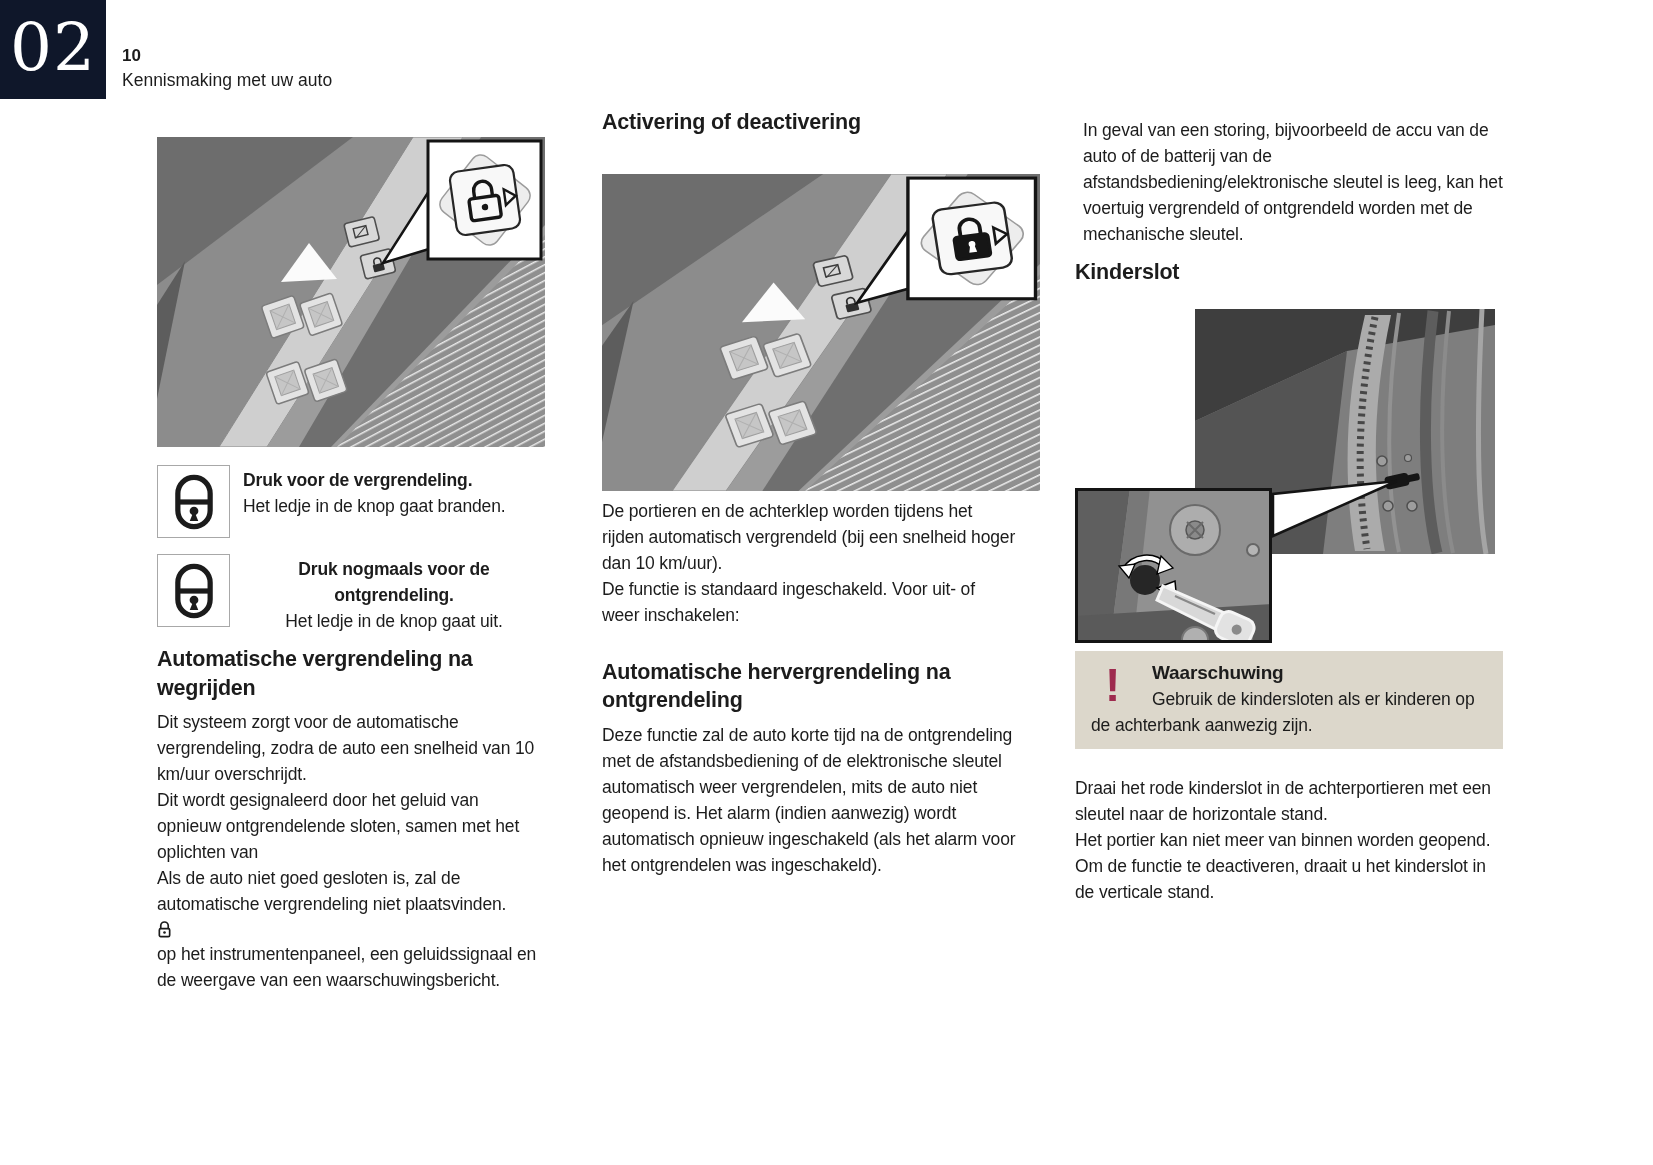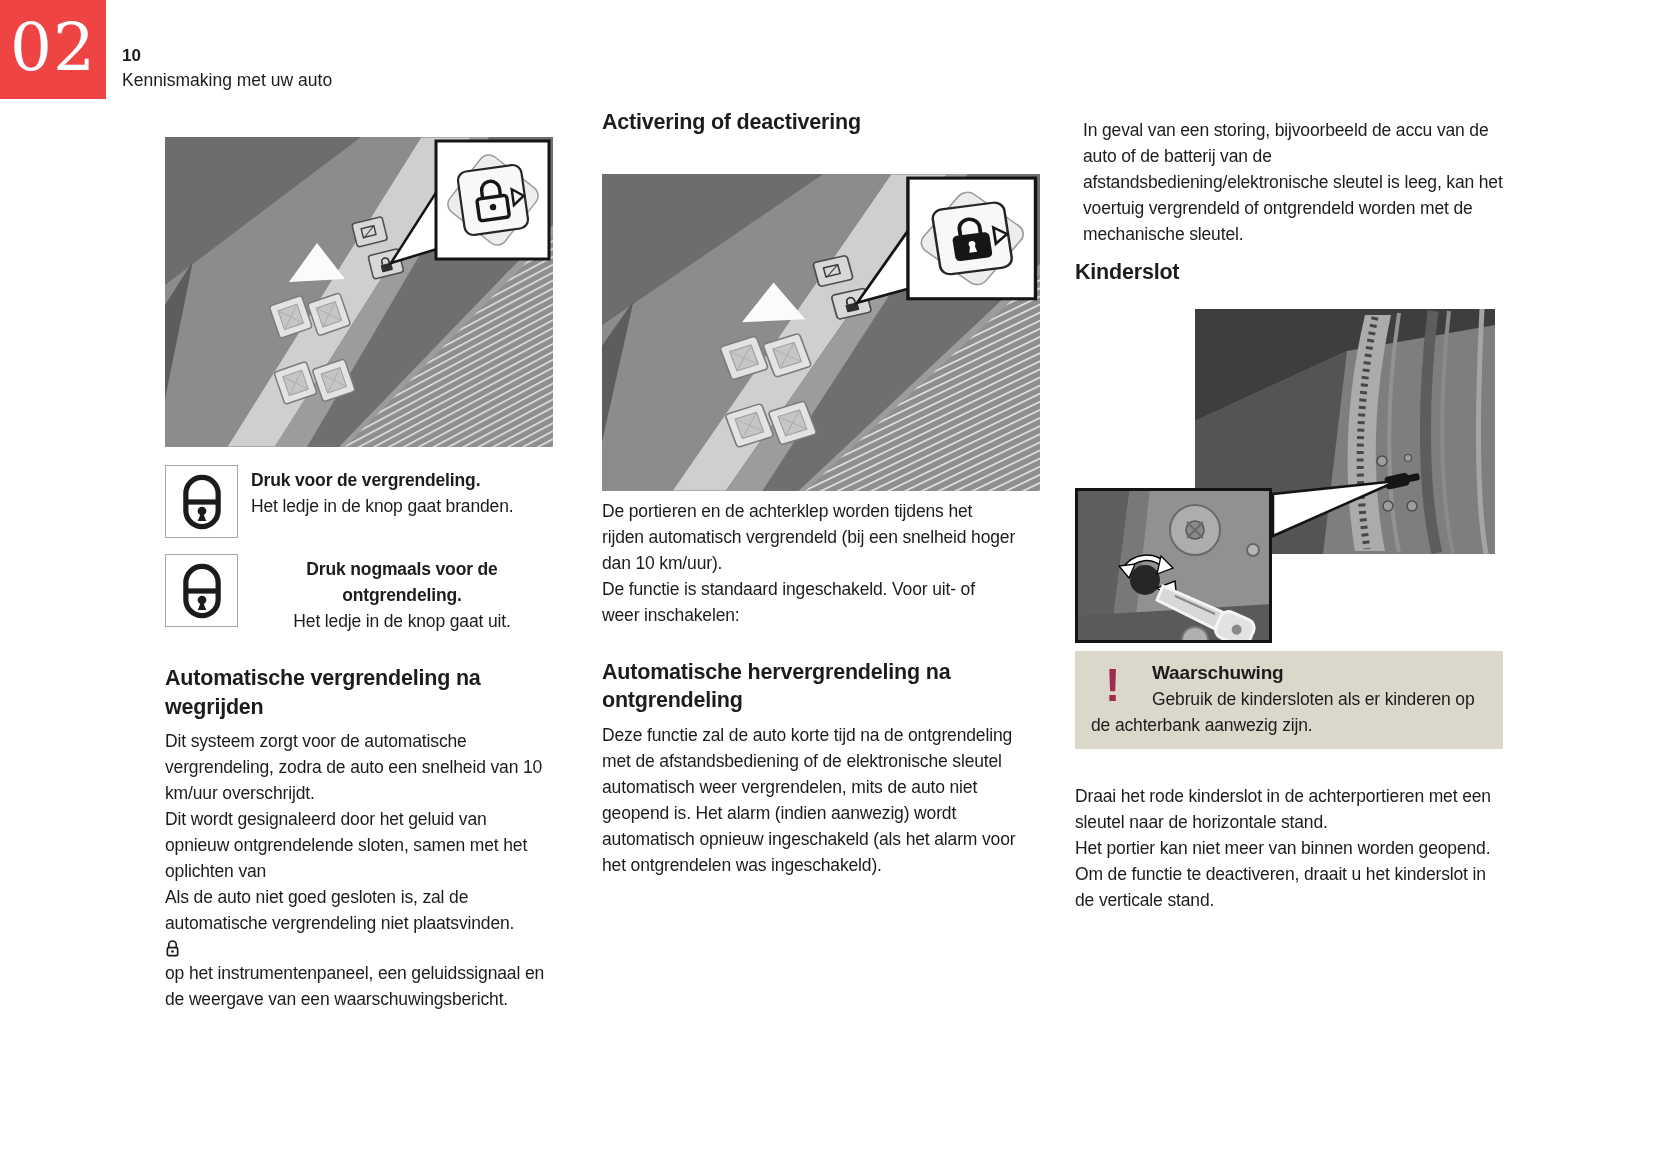--- a/index.html
+++ b/index.html
@@ -1,66 +1,66 @@
 <!DOCTYPE html>
 <html><head>
 <meta charset="utf-8">
 <style>
   html,body{margin:0;padding:0;}
   body{
     width:1653px;height:1165px;position:relative;background:#ffffff;
     font-family:"Liberation Sans", sans-serif;color:#1c1c1c;overflow:hidden;
   }
   .chapter-badge{
-    position:absolute;left:0;top:0;width:106px;height:99px;background:#ef4444;
+    position:absolute;left:0;top:0;width:106px;height:99px;background:#0f172a;
     display:flex;align-items:center;justify-content:center;
   }
   .chapter-badge span{
     font-family:"DejaVu Serif", serif;font-size:66px;color:#ffffff;letter-spacing:1px;
     transform:translateY(-2px);
   }
   .page-number{position:absolute;left:122px;top:46px;font-size:17px;font-weight:700;}
   .section-title{position:absolute;left:122px;top:70px;font-size:17.5px;}
   .col{position:absolute;}
-  .col1{left:165px;top:137px;width:388px;}
+  .col1{left:157px;top:137px;width:388px;}
   .col2{left:602px;top:108px;width:438px;}
   .col3{left:1075px;top:108px;width:428px;}
   .h2{font-size:21.5px;line-height:28.5px;font-weight:700;letter-spacing:-0.2px;margin:0;}
   .p{font-size:17.5px;line-height:26px;letter-spacing:-0.15px;margin:0;}
   .figure{font-size:0;line-height:0;}
   .instr{display:flex;gap:13px;margin-top:18px;}
   .instr2{margin-top:16px;text-align:center;}
   .icon-box{
     width:71px;height:71px;border:1px solid #a8a8a8;background:#ffffff;flex:none;
     display:flex;align-items:center;justify-content:center;
   }
   .instr-text{padding-top:2px;}
   .instr-text .b{font-weight:700;display:inline;}
-  .mt-h{margin-top:30px;}
+  .mt-h{margin-top:11px;}
   .mt-p{margin-top:7px;}
   .inline-icon-line{height:24px;display:flex;align-items:center;}
   .fig2{margin-top:37px;}
   .step{display:flex;margin-top:22px;align-items:flex-start;}
   .step .icon-box{width:64px;height:64px;margin-left:12px;}
   .step-arrow{margin:6px 12px 0 23px;flex:none;}
   .step-text{padding-top:1px;}
   .step-text span{display:block;font-size:17.5px;line-height:26px;letter-spacing:-0.15px;}
   .kfig{position:relative;height:352px;margin-top:4px;}
   .kfig svg{position:absolute;}
   .k-main{left:120px;top:18px;}
   .k-wedge{left:0;top:0;pointer-events:none;}
   .k-inset{left:0;top:197px;}
   .warn{background:#dcd7cb;margin-top:8px;padding:9px 16px 11px 16px;}
   .warn-icon{
     float:left;width:61px;height:52px;font-weight:700;font-size:46px;line-height:50px;
     color:#9e2a4e;padding-left:14px;box-sizing:border-box;
   }
   .warn-title{font-size:19px;line-height:26px;font-weight:700;letter-spacing:-0.15px;}
   .warn-text{font-size:17.5px;line-height:26px;letter-spacing:-0.15px;}
-  .mt-warn-after{margin-top:34px;}
+  .mt-warn-after{margin-top:26px;}
   .defs-holder{position:absolute;width:0;height:0;overflow:hidden;}
 </style>
 </head>
 <body>
 
 <svg class="defs-holder" aria-hidden="true">
   <defs>
     <pattern id="hatchA" patternUnits="userSpaceOnUse" width="7" height="7" patternTransform="rotate(62)">
       <rect width="7" height="7" fill="#8f8f8f"></rect>
       <line x1="0" y1="0" x2="0" y2="7" stroke="#e9e9e9" stroke-width="3"></line>

